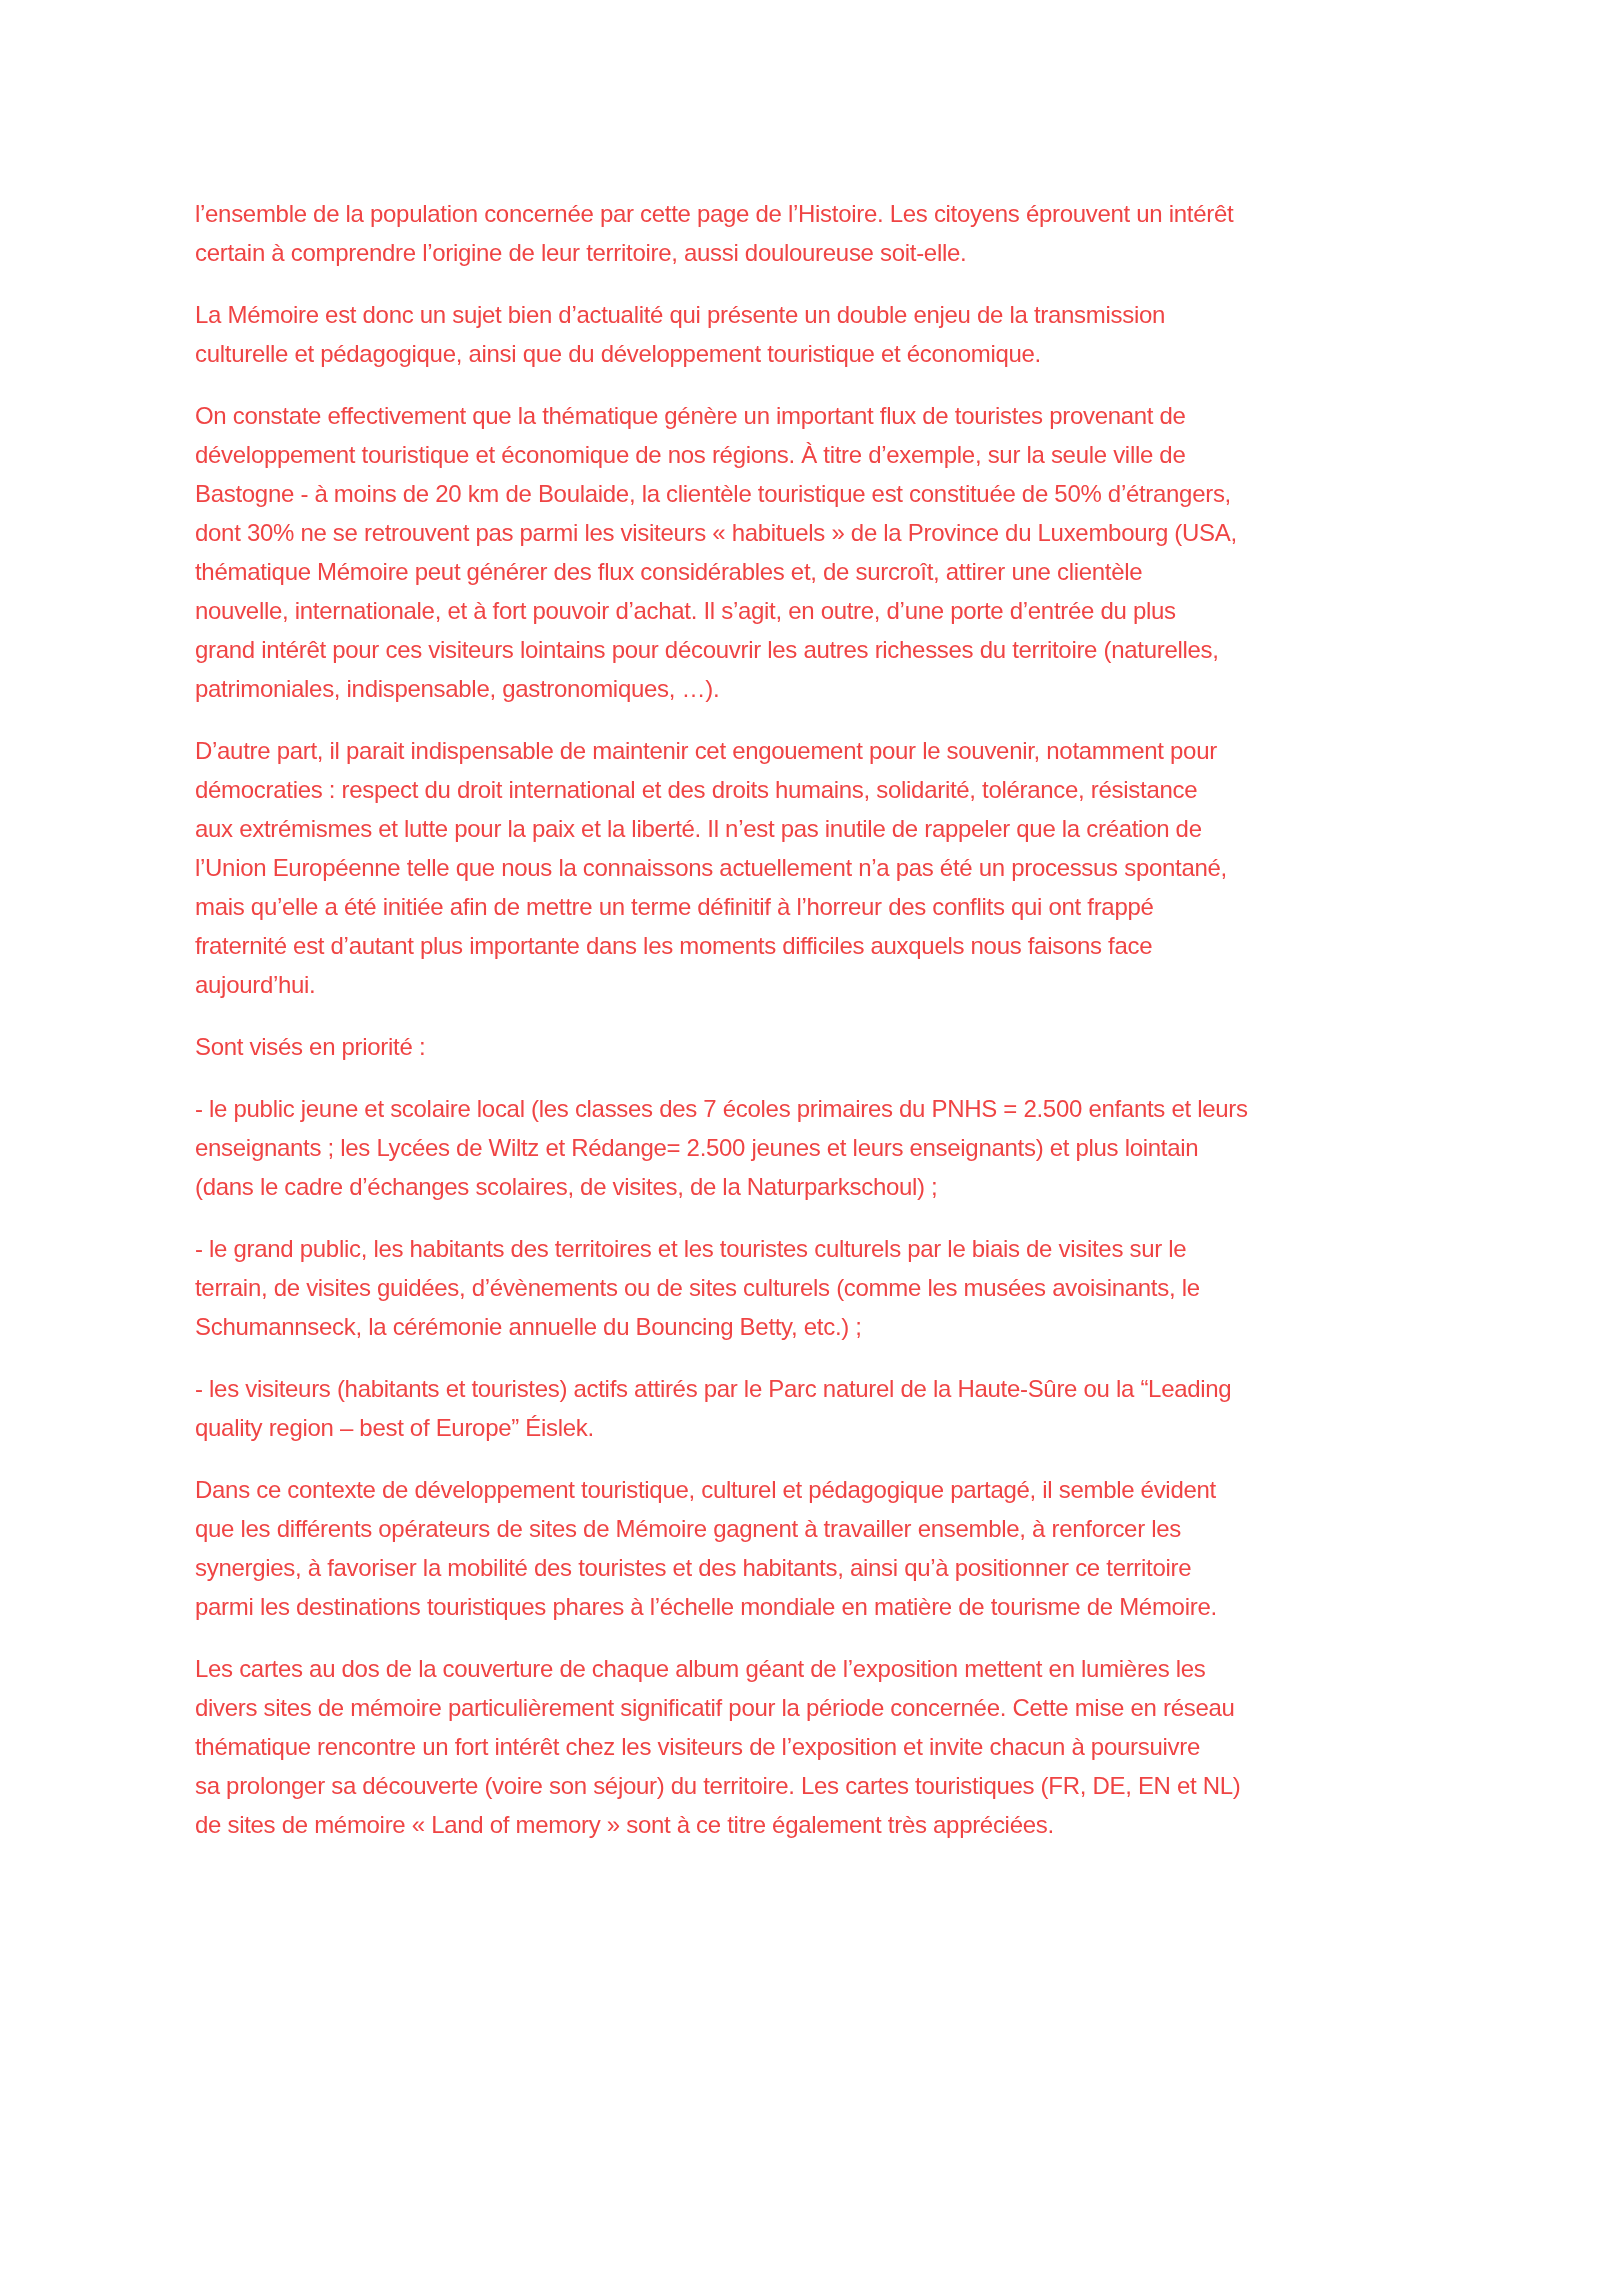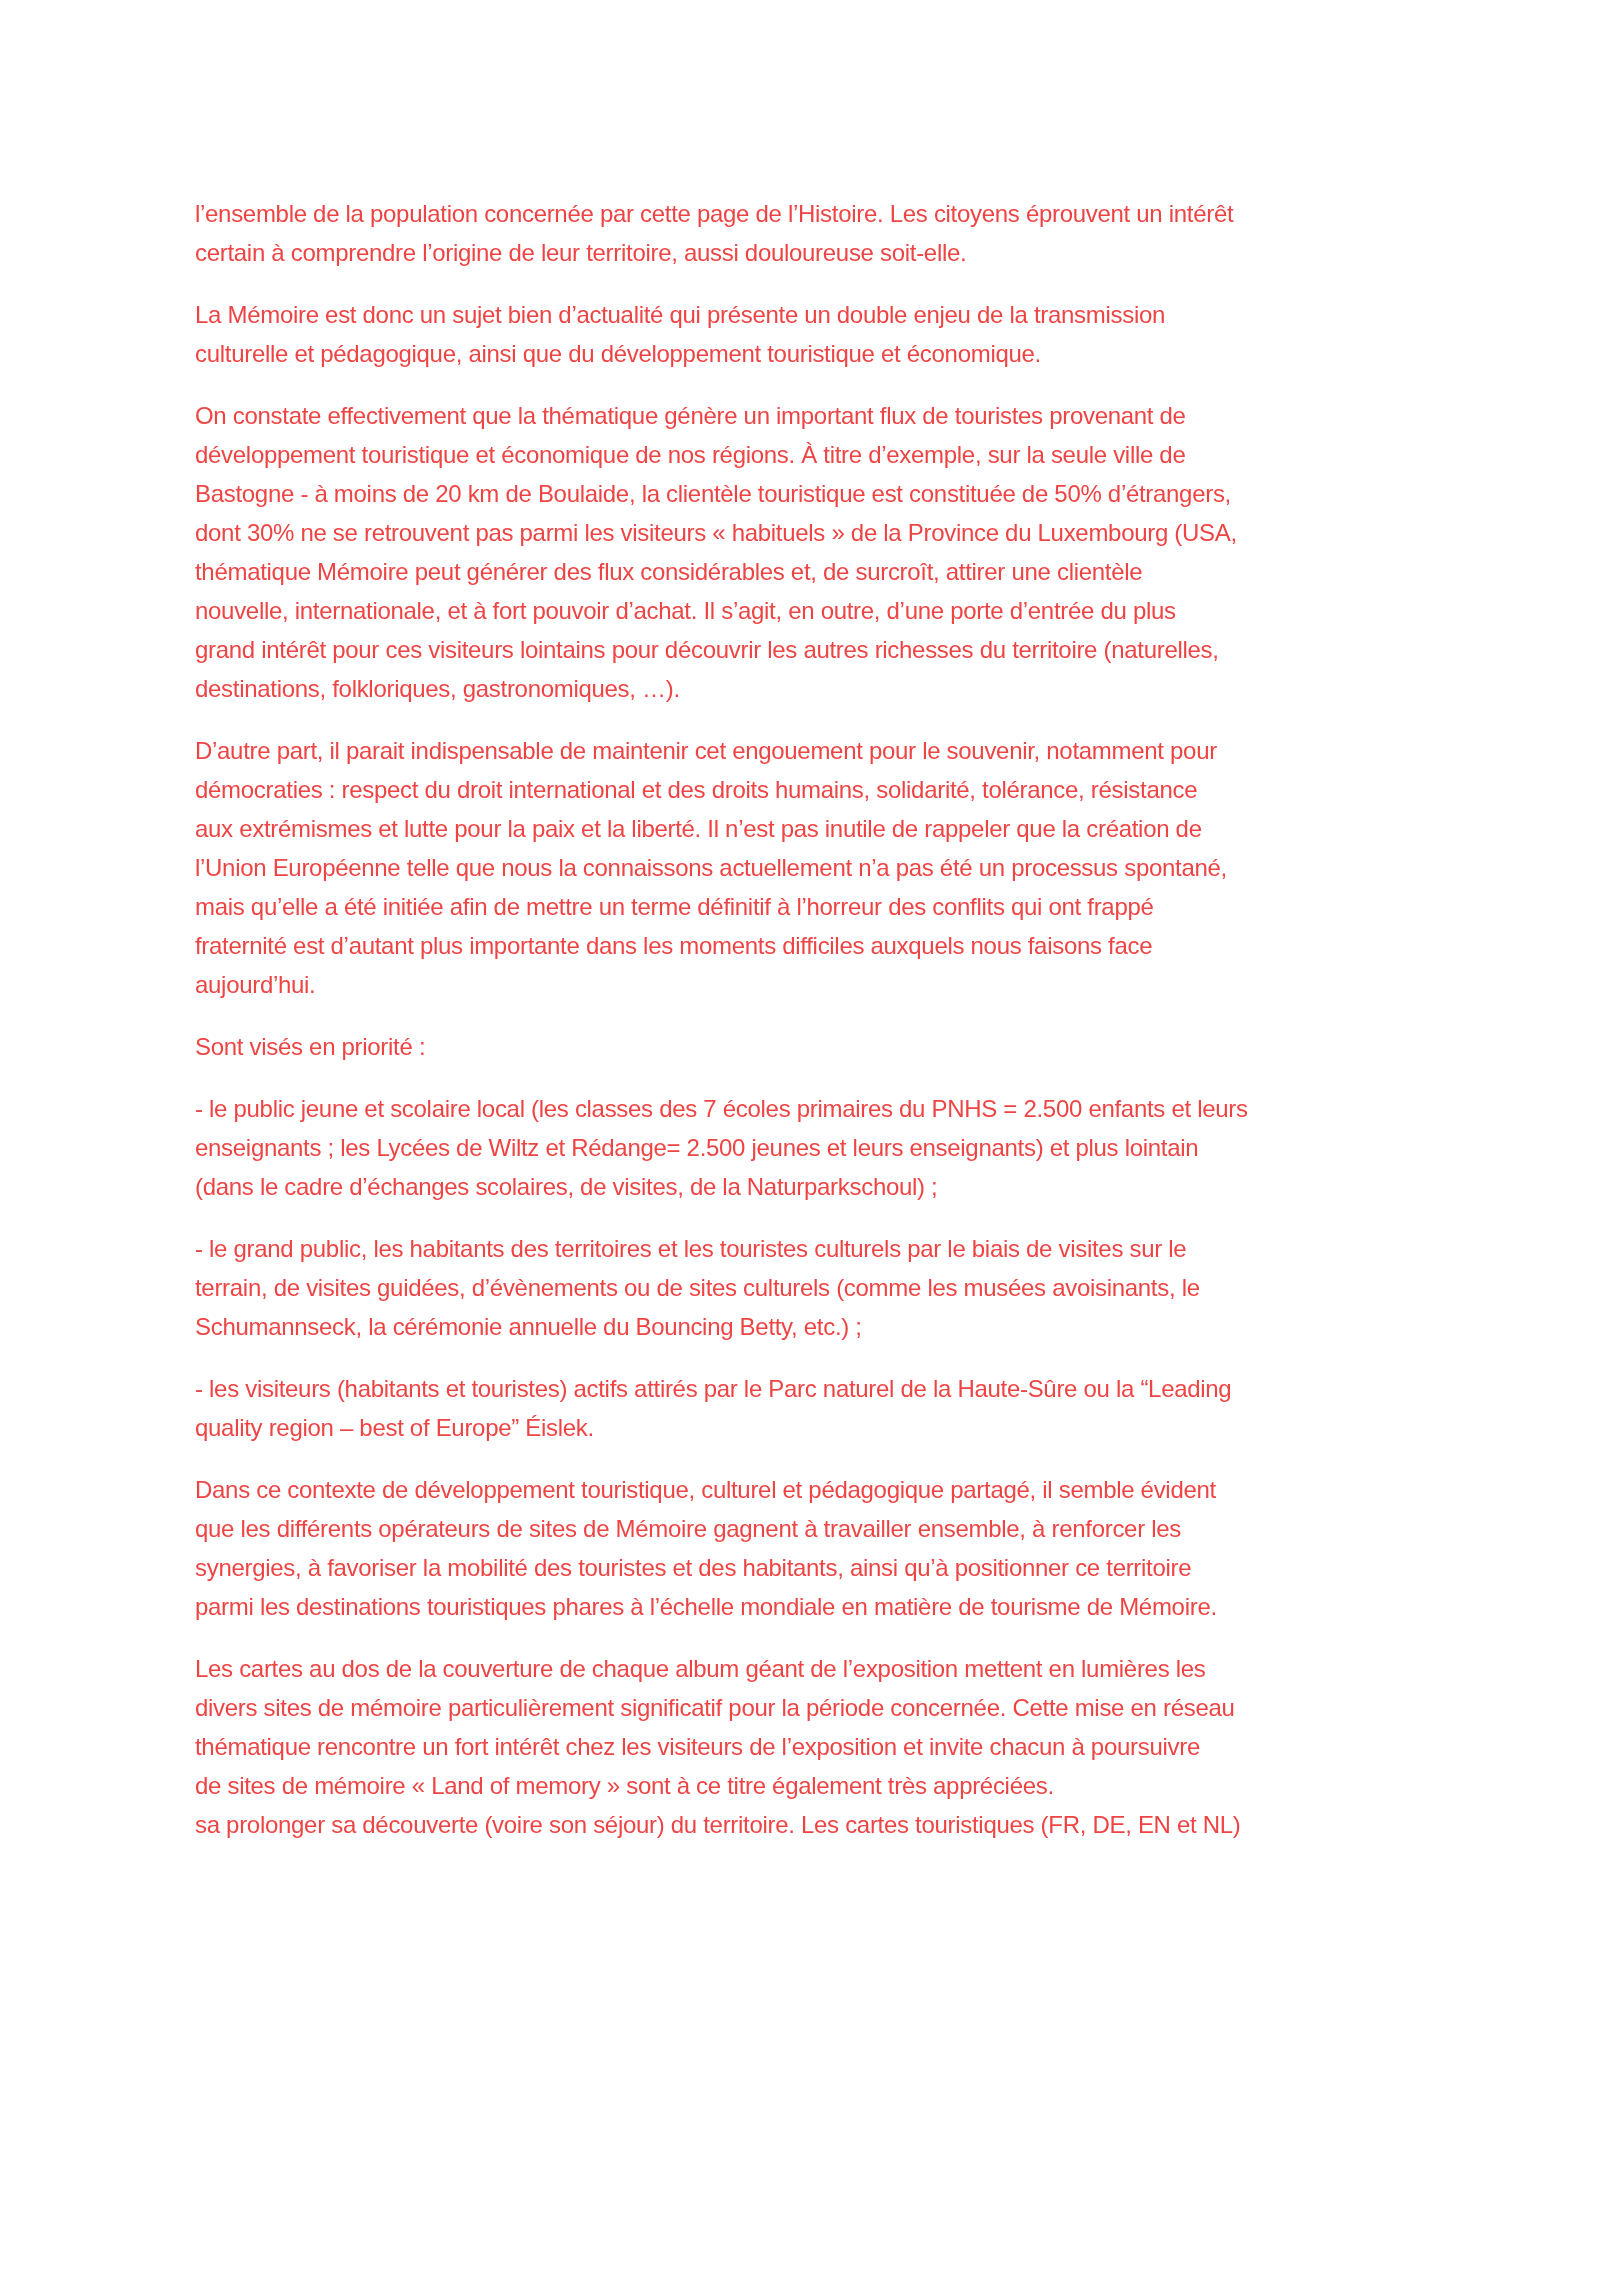--- a/index.html
+++ b/index.html
@@ -26,21 +26,21 @@
     <span class="line">culturelle et pédagogique, ainsi que du développement touristique et économique.</span>
   </p>
   <p class="para">
     <span class="line">On constate effectivement que la thématique génère un important flux de touristes provenant de</span>
     <span class="line">développement touristique et économique de nos régions. À titre d’exemple, sur la seule ville de</span>
     <span class="line">Bastogne - à moins de 20 km de Boulaide, la clientèle touristique est constituée de 50% d’étrangers,</span>
     <span class="line">dont 30% ne se retrouvent pas parmi les visiteurs « habituels » de la Province du Luxembourg (USA,</span>
     <span class="line">thématique Mémoire peut générer des flux considérables et, de surcroît, attirer une clientèle</span>
     <span class="line">nouvelle, internationale, et à fort pouvoir d’achat. Il s’agit, en outre, d’une porte d’entrée du plus</span>
     <span class="line">grand intérêt pour ces visiteurs lointains pour découvrir les autres richesses du territoire (naturelles,</span>
-    <span class="line">destinations, folkloriques, gastronomiques, …).</span>
+    <span class="line">patrimoniales, indispensable, gastronomiques, …).</span>
   </p>
   <p class="para">
     <span class="line">D’autre part, il parait indispensable de maintenir cet engouement pour le souvenir, notamment pour</span>
     <span class="line">démocraties : respect du droit international et des droits humains, solidarité, tolérance, résistance</span>
     <span class="line">aux extrémismes et lutte pour la paix et la liberté. Il n’est pas inutile de rappeler que la création de</span>
     <span class="line">l’Union Européenne telle que nous la connaissons actuellement n’a pas été un processus spontané,</span>
     <span class="line">mais qu’elle a été initiée afin de mettre un terme définitif à l’horreur des conflits qui ont frappé</span>
     <span class="line">fraternité est d’autant plus importante dans les moments difficiles auxquels nous faisons face</span>
     <span class="line">aujourd’hui.</span>
   </p>
@@ -64,17 +64,17 @@
   <p class="para">
     <span class="line">Dans ce contexte de développement touristique, culturel et pédagogique partagé, il semble évident</span>
     <span class="line">que les différents opérateurs de sites de Mémoire gagnent à travailler ensemble, à renforcer les</span>
     <span class="line">synergies, à favoriser la mobilité des touristes et des habitants, ainsi qu’à positionner ce territoire</span>
     <span class="line">parmi les destinations touristiques phares à l’échelle mondiale en matière de tourisme de Mémoire.</span>
   </p>
   <p class="para">
     <span class="line">Les cartes au dos de la couverture de chaque album géant de l’exposition mettent en lumières les</span>
     <span class="line">divers sites de mémoire particulièrement significatif pour la période concernée. Cette mise en réseau</span>
     <span class="line">thématique rencontre un fort intérêt chez les visiteurs de l’exposition et invite chacun à poursuivre</span>
+    <span class="line">sa prolonger sa découverte (voire son séjour) du territoire. Les cartes touristiques (FR, DE, EN et NL)</span>
     <span class="line">de sites de mémoire « Land of memory » sont à ce titre également très appréciées.</span>
-    <span class="line">sa prolonger sa découverte (voire son séjour) du territoire. Les cartes touristiques (FR, DE, EN et NL)</span>
   </p>
 </div>
 
 
 </body></html>

